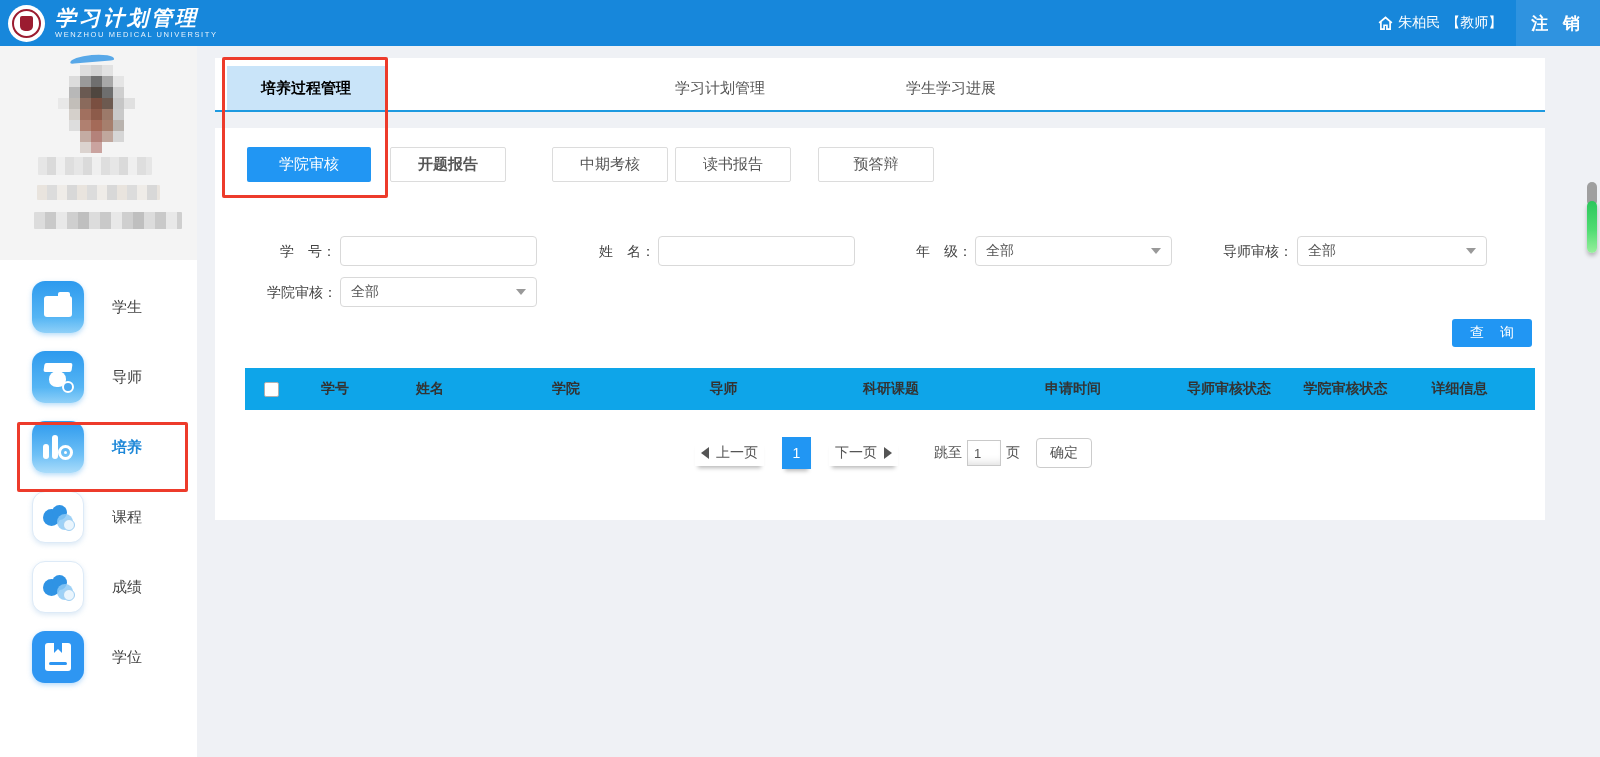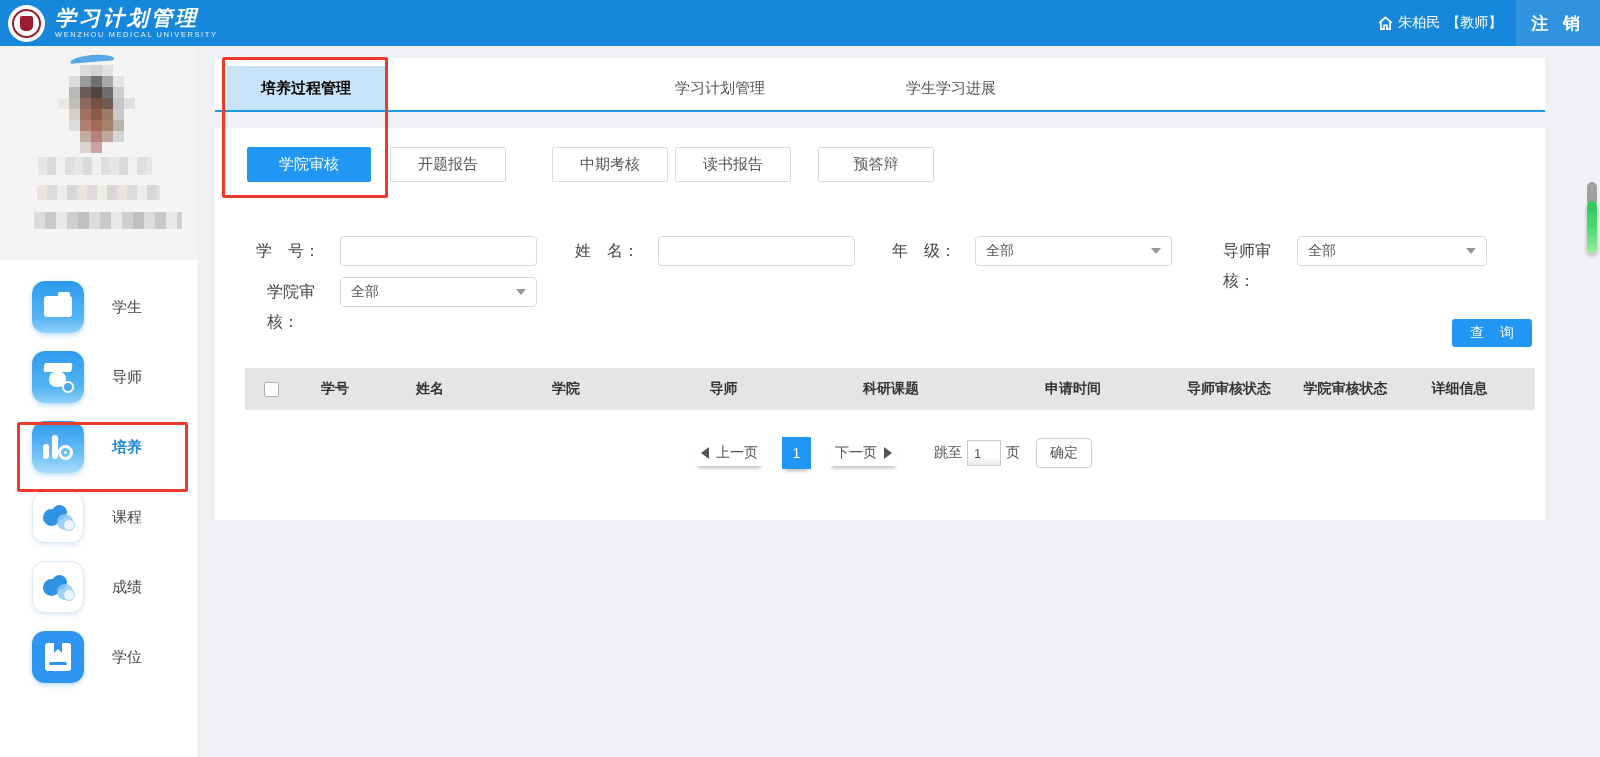--- a/index.html
+++ b/index.html
@@ -75,27 +75,27 @@
   .tab-panel { position:absolute; left:215px; top:58px; width:1330px; height:54px; background:#fff; border-bottom:2px solid #1e9ae0; }
   .tab { position:absolute; bottom:0; width:158px; height:44px; display:flex; align-items:center; justify-content:center; font-size:15px; color:#555; cursor:pointer; }
   .tab.active { background:#c9e4f9; color:#000000; font-weight:bold; }
 
   
   .content-panel { position:absolute; left:215px; top:128px; width:1330px; height:392px; background:#fff; }
   .subbtn { position:absolute; top:19px; height:35px; display:flex; align-items:center; justify-content:center; font-size:15px; cursor:pointer; border-radius:2px; }
   .subbtn.primary { background:#2196f3; color:#fff; }
   .subbtn.ghost { background:#fff; color:#555; border:1px solid #dcdcdc; }
 
-  .f-label { position:absolute; font-size:16px; color:#444; line-height:30px; }
+  .f-label { position:absolute; font-size:14px; color:#444; line-height:30px; text-align:right; }
   .f-input { position:absolute; width:197px; height:30px; border:1px solid #d9d9d9; border-radius:4px; background:#fff; font-size:14px; padding:0 8px; color:#333; outline:none; }
   .f-select { position:absolute; width:197px; height:30px; border:1px solid #d9d9d9; border-radius:4px; background:#fff; font-size:14px; color:#555; display:flex; align-items:center; padding:0 10px; cursor:pointer; }
   .f-select .arrow { margin-left:auto; width:0; height:0; border-left:5px solid transparent; border-right:5px solid transparent; border-top:6px solid #999; }
   .search-btn { position:absolute; left:1237px; top:191px; width:80px; height:28px; background:#2196f3; color:#fff; font-size:14px; border-radius:3px; display:flex; align-items:center; justify-content:center; letter-spacing:6px; padding-left:6px; cursor:pointer; }
 
-  .thead { position:absolute; left:30px; top:240px; width:1290px; height:42px; background:#e5e5e5; display:flex; align-items:center; }
+  .thead { position:absolute; left:30px; top:240px; width:1290px; height:42px; background:#0ea5e9; display:flex; align-items:center; }
   .th { font-size:14px; font-weight:bold; color:#333; text-align:center; }
   .checkbox { width:15px; height:15px; background:#fff; border:1px solid #b0b0b0; border-radius:2px; margin:0 auto; cursor:pointer; }
 
   .pager { position:absolute; left:480px; top:309px; height:32px; display:flex; align-items:center; }
   .pg-nav { display:flex; align-items:center; font-size:14px; color:#555; cursor:pointer; padding:4px 6px; box-shadow:0 5px 4px -3px rgba(0,0,0,.28); }
   .tri-left { width:0; height:0; border-top:6px solid transparent; border-bottom:6px solid transparent; border-right:8px solid #555; margin-right:7px; }
   .tri-right { width:0; height:0; border-top:6px solid transparent; border-bottom:6px solid transparent; border-left:8px solid #555; margin-left:7px; }
   .pg-current { width:29px; height:32px; background:#2196f3; color:#fff; font-size:14px; display:flex; align-items:center; justify-content:center; margin:0 18px; box-shadow:0 5px 4px -3px rgba(0,0,0,.28); cursor:pointer; }
   .pg-jump { font-size:14px; color:#555; margin-left:36px; }
   .jump-input { width:34px; height:26px; border:1px solid #c9c9c9; margin:0 5px; font-size:13px; color:#555; padding:0 6px; outline:none; background:#fff; box-shadow:inset 0 -8px 8px -6px #ddd; }
@@ -241,21 +241,21 @@
 
 <div class="tab-panel">
   <div class="tab active" style="left:12px;">培养过程管理</div>
   <div class="tab" style="left:426px;">学习计划管理</div>
   <div class="tab" style="left:657px;">学生学习进展</div>
 </div>
 
 <div class="content-panel">
 
   <div class="subbtn primary" style="left:32px; width:124px;">学院审核</div>
-  <div class="subbtn ghost" style="left:175px; width:116px;">开题报告</div>
+  <div class="subbtn ghost" style="left:175px; width:116px;font-weight:bold;">开题报告</div>
   <div class="subbtn ghost" style="left:317px; width:116px;margin-left:20px;">中期考核</div>
   <div class="subbtn ghost" style="left:460px; width:116px;">读书报告</div>
   <div class="subbtn ghost" style="left:603px; width:116px;">预答辩</div>
 
   <div class="f-label" style="left:41px; top:108px; width:80px;">学　号：</div>
   <input class="f-input" style="left: 125px; top: 108px;" type="text" value="">
 
   <div class="f-label" style="left:360px; top:108px; width:80px;">姓　名：</div>
   <input class="f-input" style="left: 443px; top: 108px;" type="text" value="">
 

